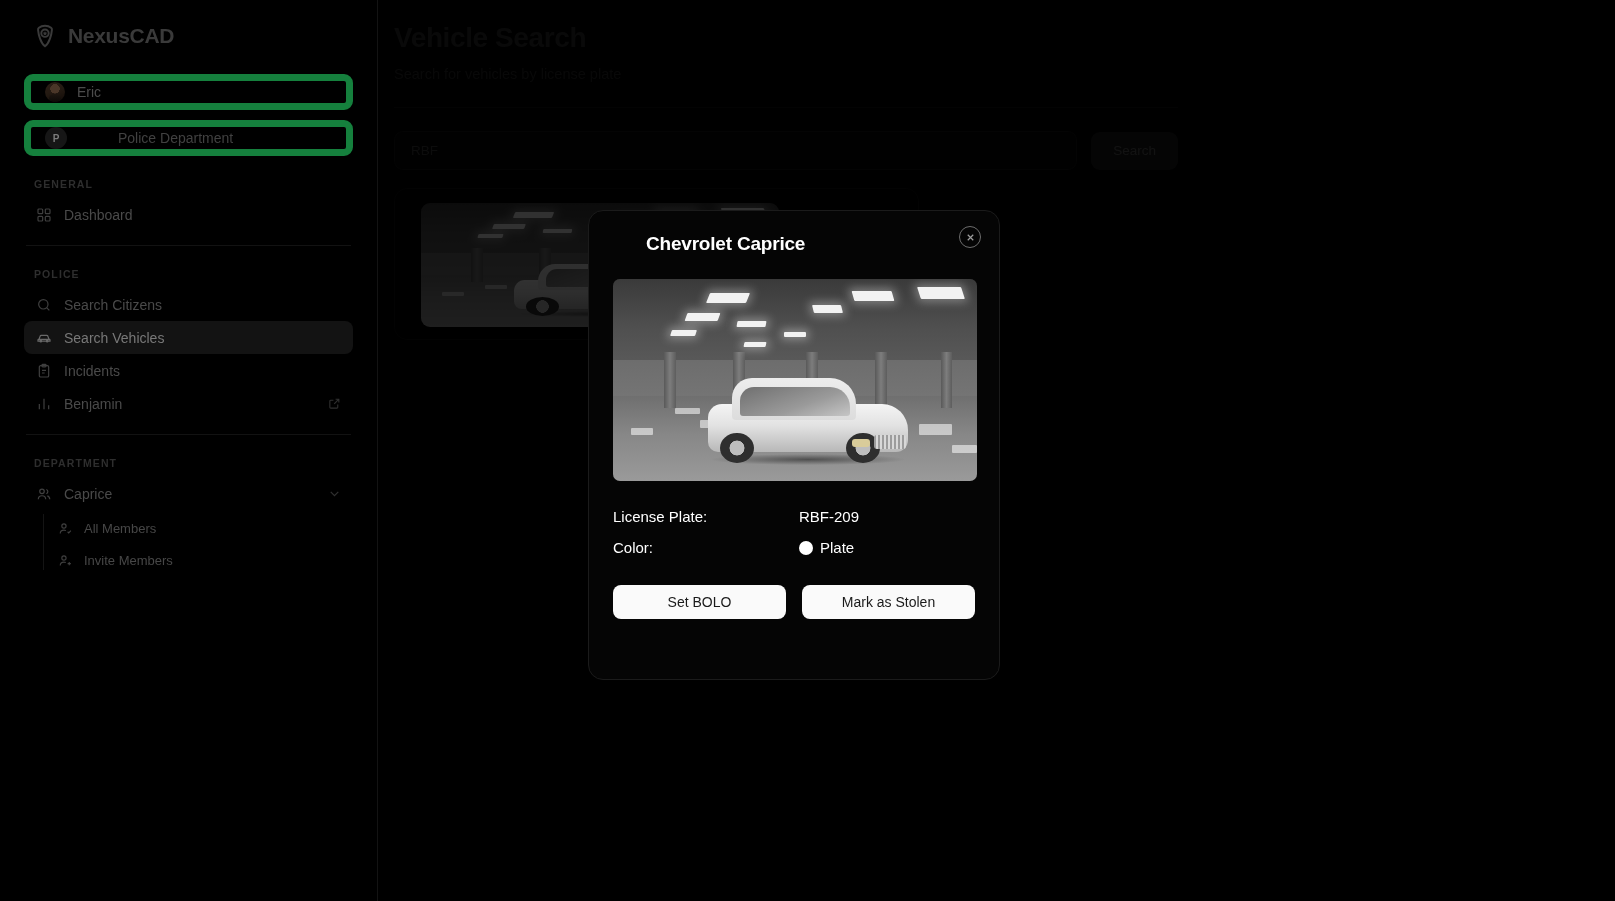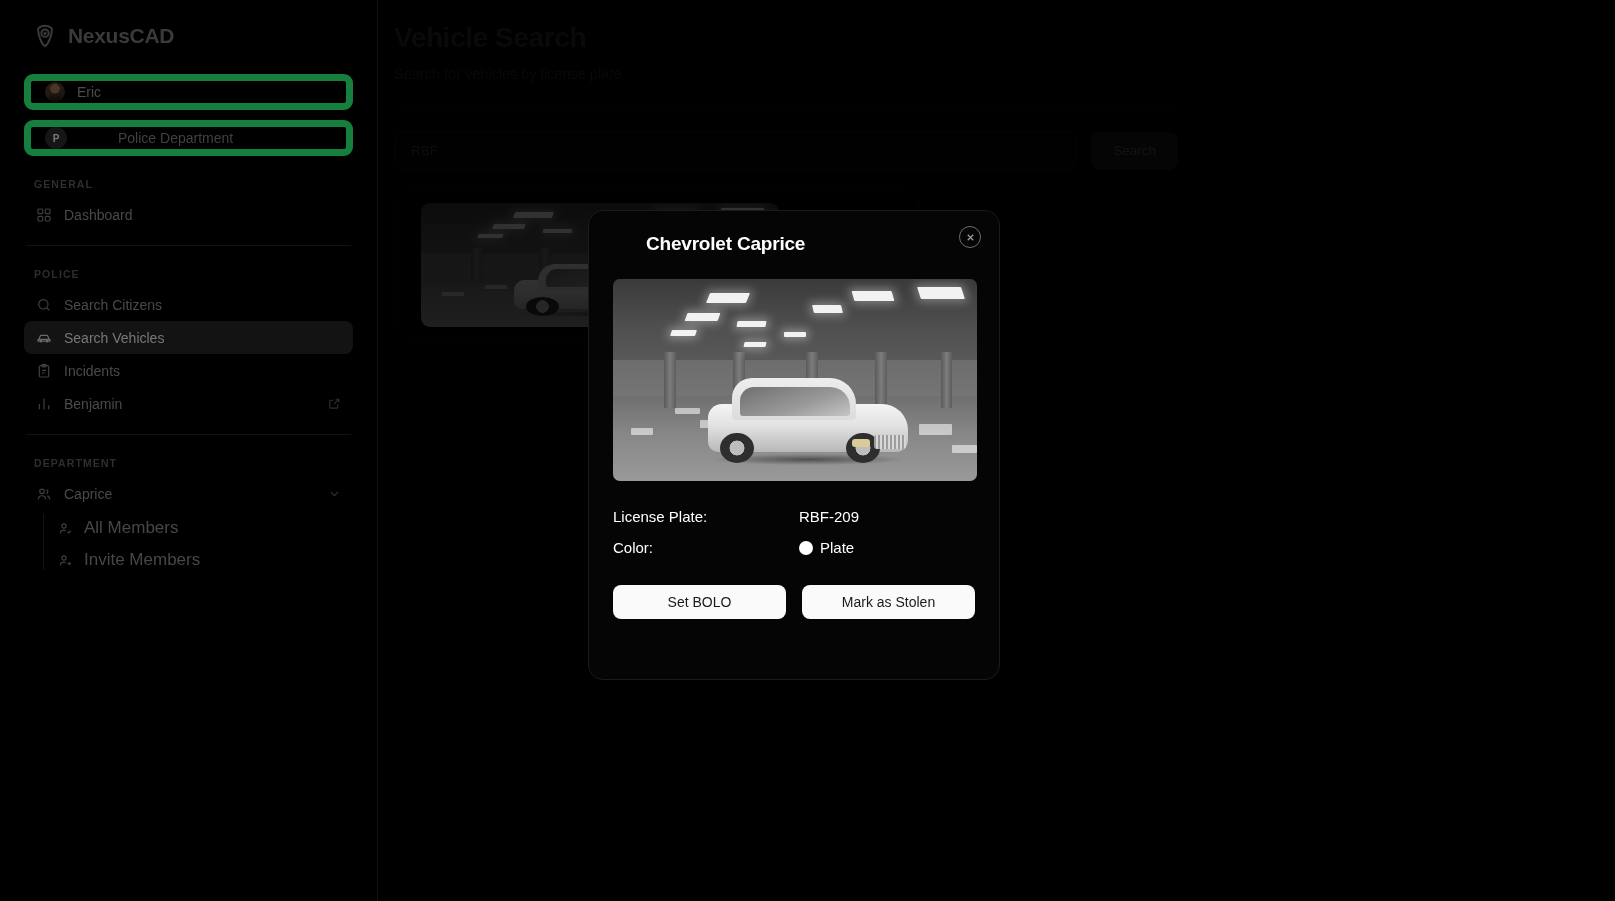--- a/index.html
+++ b/index.html
@@ -78,21 +78,21 @@
   .submenu { position: relative; padding-left: 22px; margin-top: 2px; }
   .submenu::before {
     content: ""; position: absolute; left: 19px; top: 2px; bottom: 6px;
     width: 1px; background: #141414;
   }
   .subitem {
     height: 32px; border-radius: 8px; display: flex; align-items: center; gap: 11px;
     padding: 0 12px; cursor: pointer;
   }
   .subitem .nav-icon { width: 15px; height: 15px; flex: 0 0 15px; }
-  .subitem .nav-label { font-size: 17px; color: #474747; }
+  .subitem .nav-label { font-size: 13px; color: #474747; }
 
   
   .main { flex: 1; position: relative; padding: 18px 158px 0 16px; }
   .page-title {
     font-size: 28px; font-weight: bold; color: #2f2f2f;
     letter-spacing: -0.4px; margin-top: 4px;
   }
   .page-sub { font-size: 14.5px; color: #2a2a2a; margin-top: 12px; }
   .head-rule { height: 1px; background: #111111; margin-top: 25px; }
 

